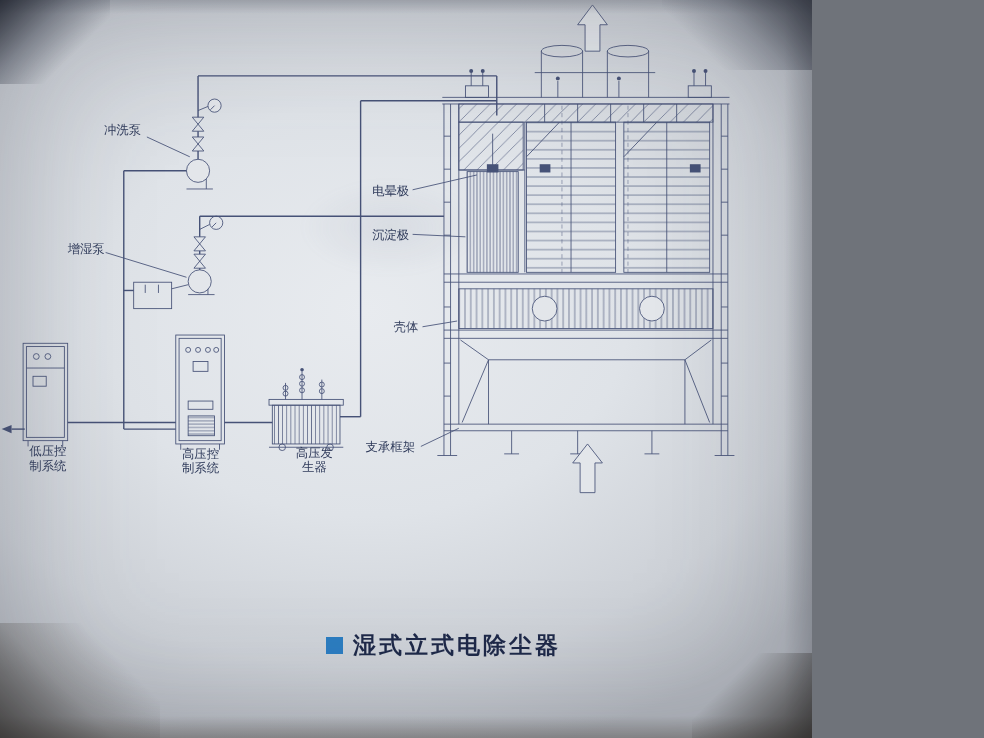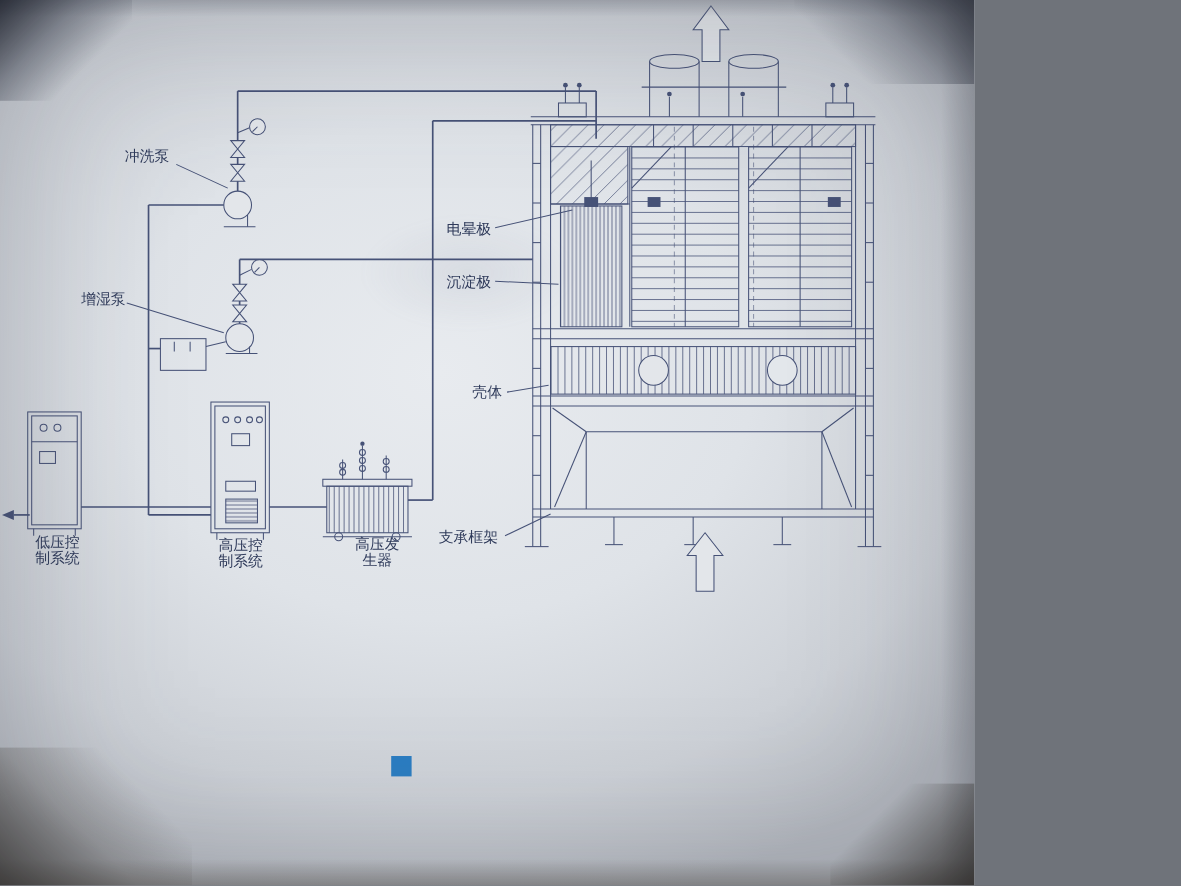--- a/index.html
+++ b/index.html
@@ -307,20 +307,21 @@
       <text x="58" y="569" text-anchor="middle">制系统</text>
       <text x="243" y="555" text-anchor="middle">高压控</text>
       <text x="243" y="572" text-anchor="middle">制系统</text>
       <text x="381" y="554" text-anchor="middle">高压发</text>
       <text x="381" y="571" text-anchor="middle">生器</text>
     </g>
   </svg>
 
   <div class="title-row">
     <span class="title-bullet"></span>
+    <span class="title-text">湿式立式电除尘器</span>
   </div>
 
   <div class="shade edge-top"></div>
   <div class="shade edge-right"></div>
   <div class="shade edge-bottom"></div>
   <div class="shade corner-tl"></div>
   <div class="shade corner-tr"></div>
   <div class="shade corner-bl"></div>
   <div class="shade corner-br"></div>
   <div class="shade vignette"></div>

